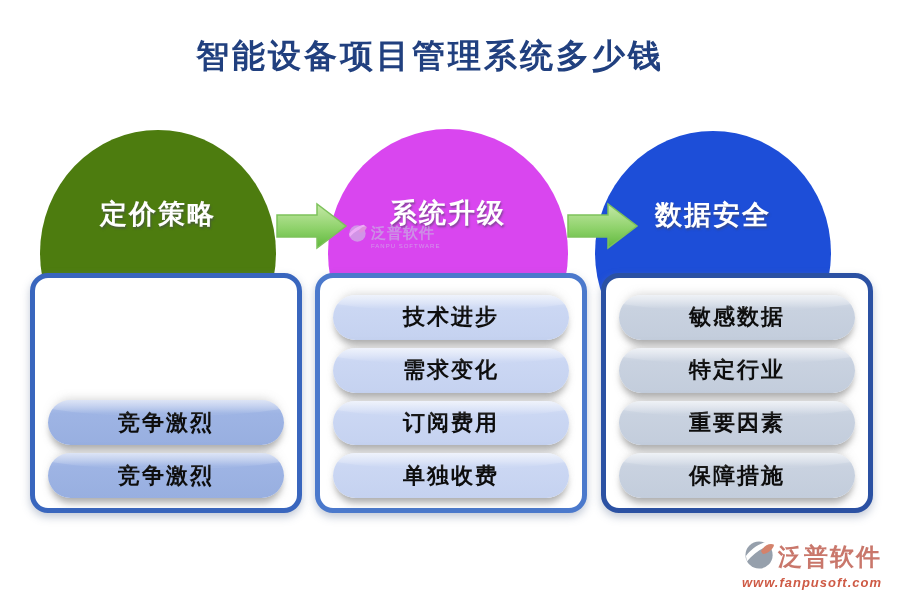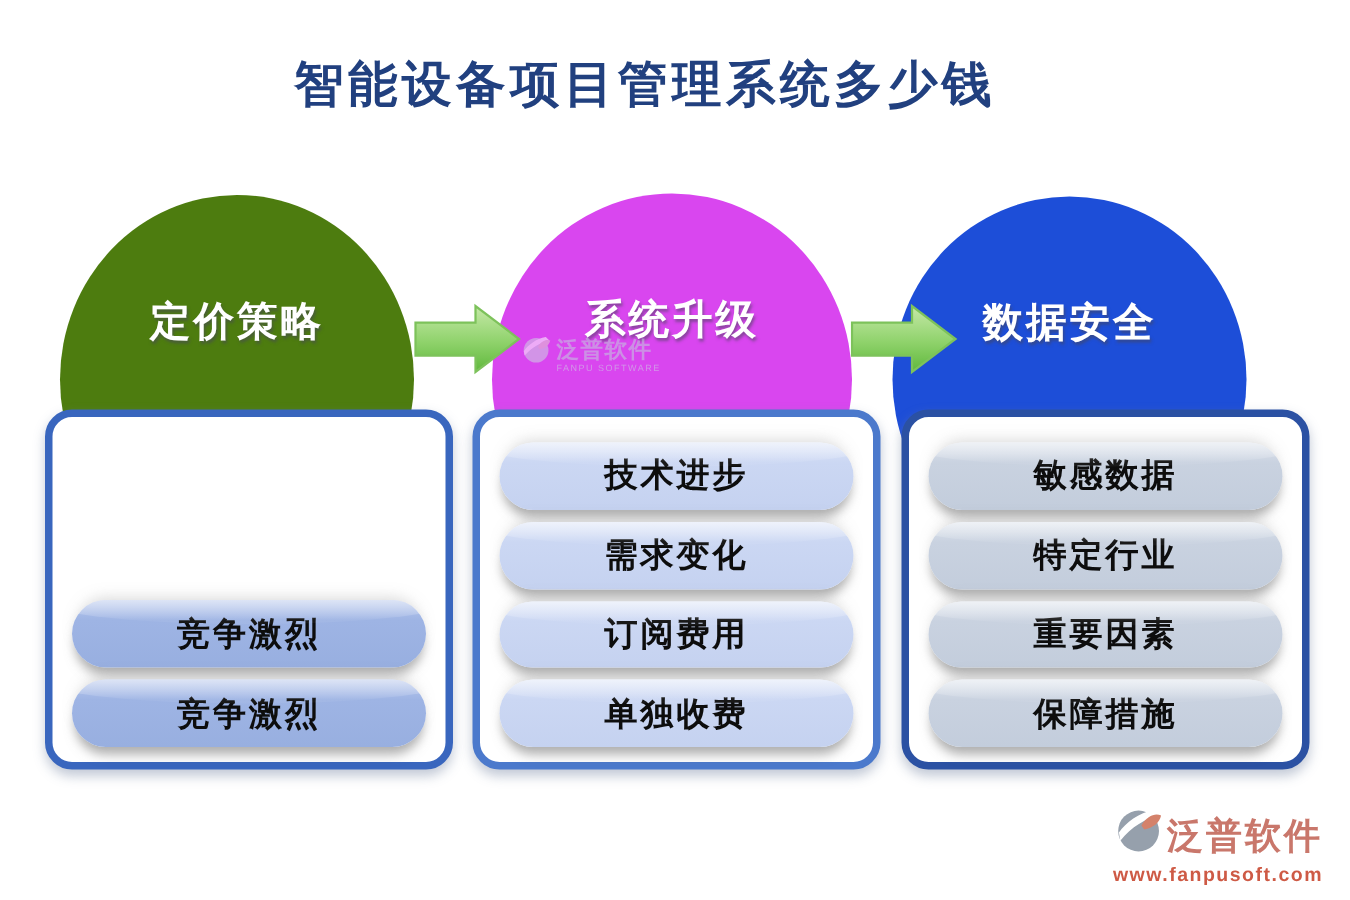--- a/index.html
+++ b/index.html
@@ -53,21 +53,21 @@
   .p1 .pill { background:linear-gradient(180deg,#b7c7ec 0%,#9EB4E4 30%,#98AFE0 100%); }
   .p2 .pill { background:linear-gradient(180deg,#dde5f8 0%,#CBD7F3 30%,#C5D2F0 100%); }
   .p3 .pill { background:linear-gradient(180deg,#dde3ec 0%,#C9D2E0 30%,#C3CDDC 100%); }
 
   
   .footer { position:absolute; right:18px; bottom:10px; display:flex; flex-direction:column;
             align-items:flex-end; }
   .footer-top { display:flex; align-items:center; gap:2px; }
   .footer-brand { font-size:24px; font-weight:bold; color:#C9776B; letter-spacing:2px; }
   .footer-url { font-size:13px; font-weight:bold; color:#CE5A45; letter-spacing:1px;
-                margin-top:1px; }
+                margin-top:1px;font-style:italic; }
 </style>
 </head>
 <body>
 
 <div class="stage">
 
   <svg width="0" height="0" style="position:absolute" aria-hidden="true">
     <defs>
       <linearGradient id="arrowGrad" x1="0" y1="0" x2="0" y2="1">
         <stop offset="0%" stop-color="#C6E9A8"></stop>

